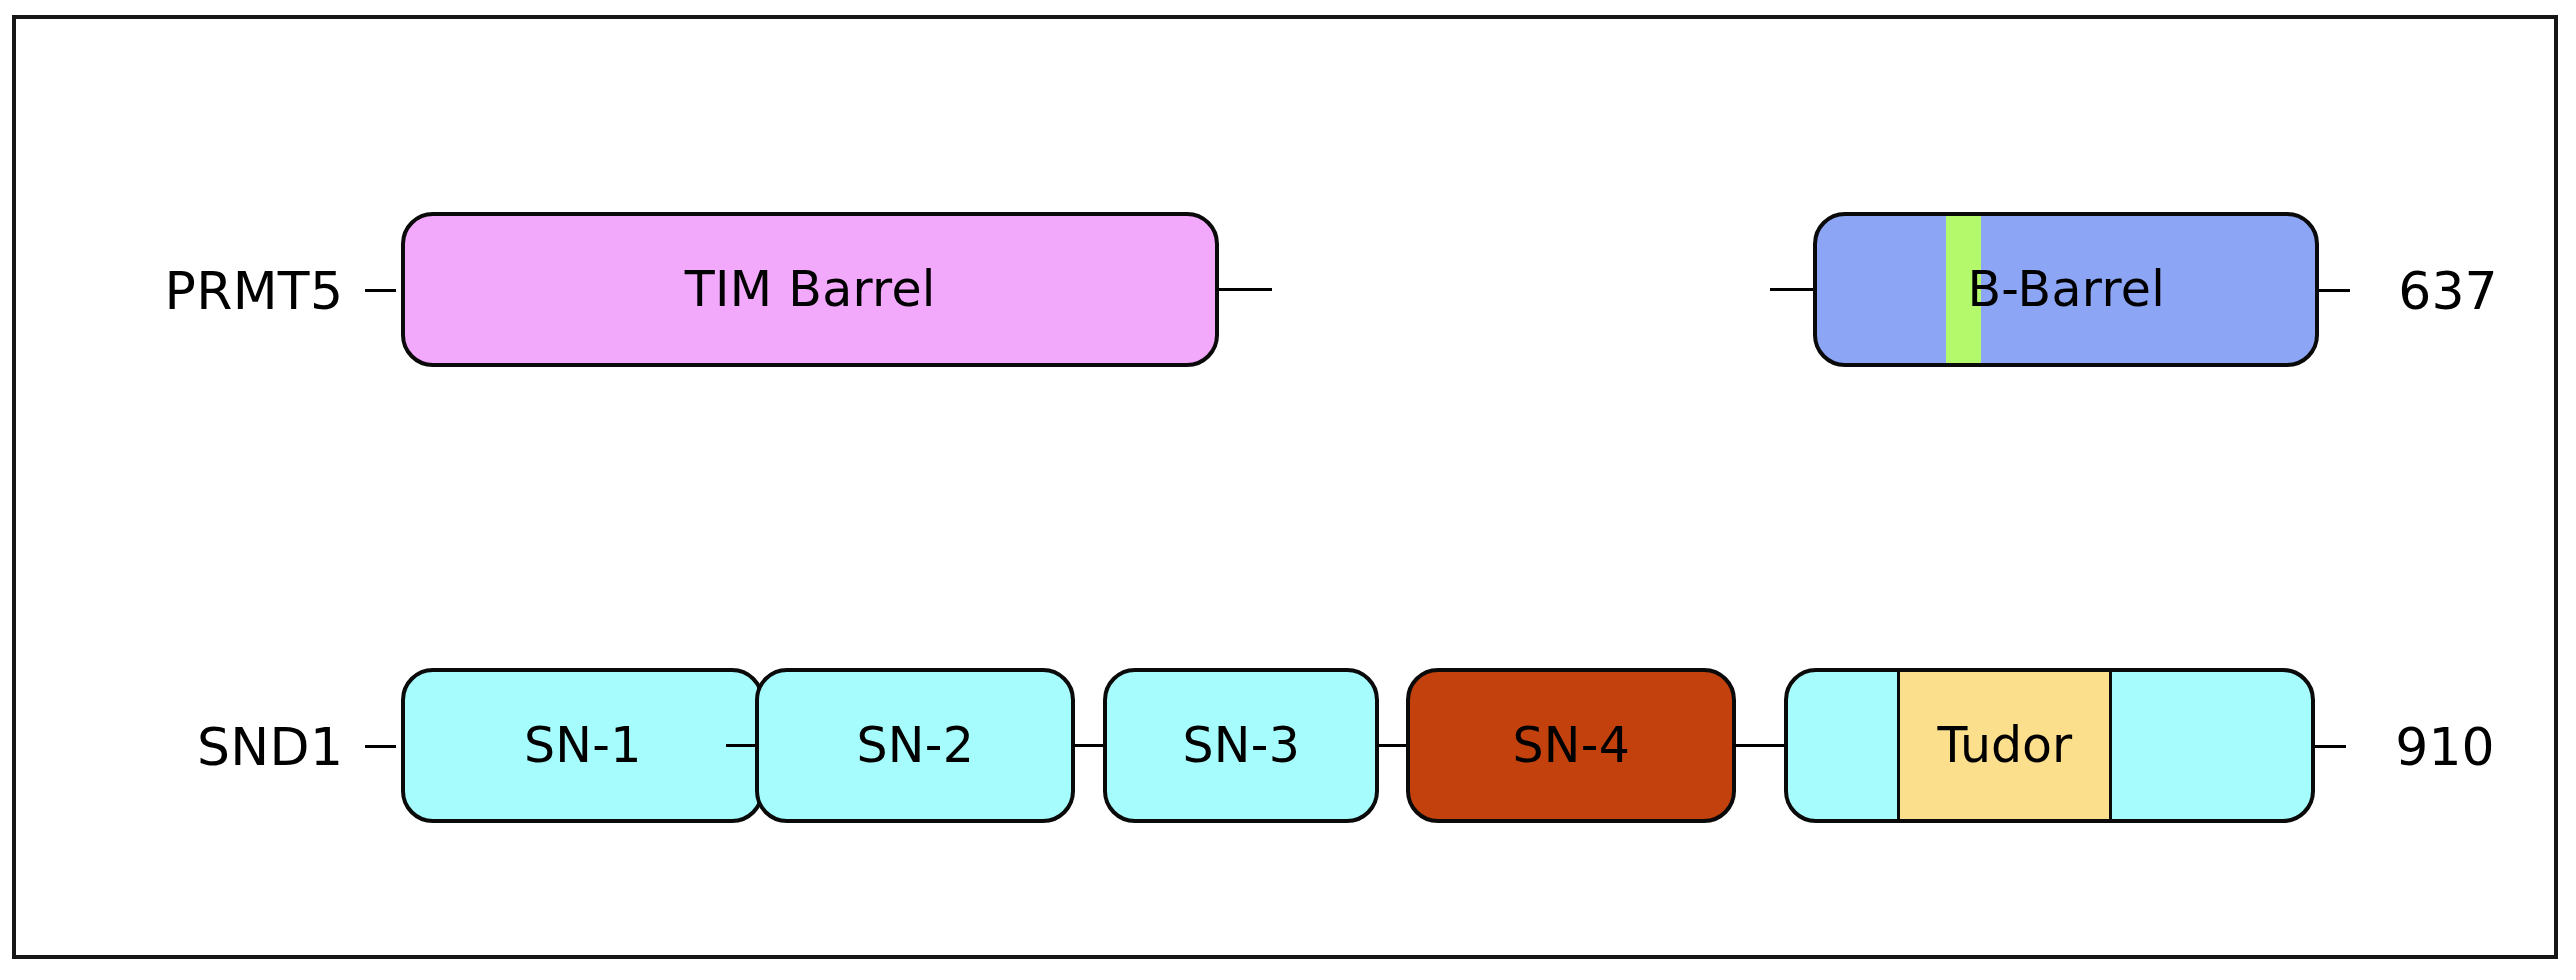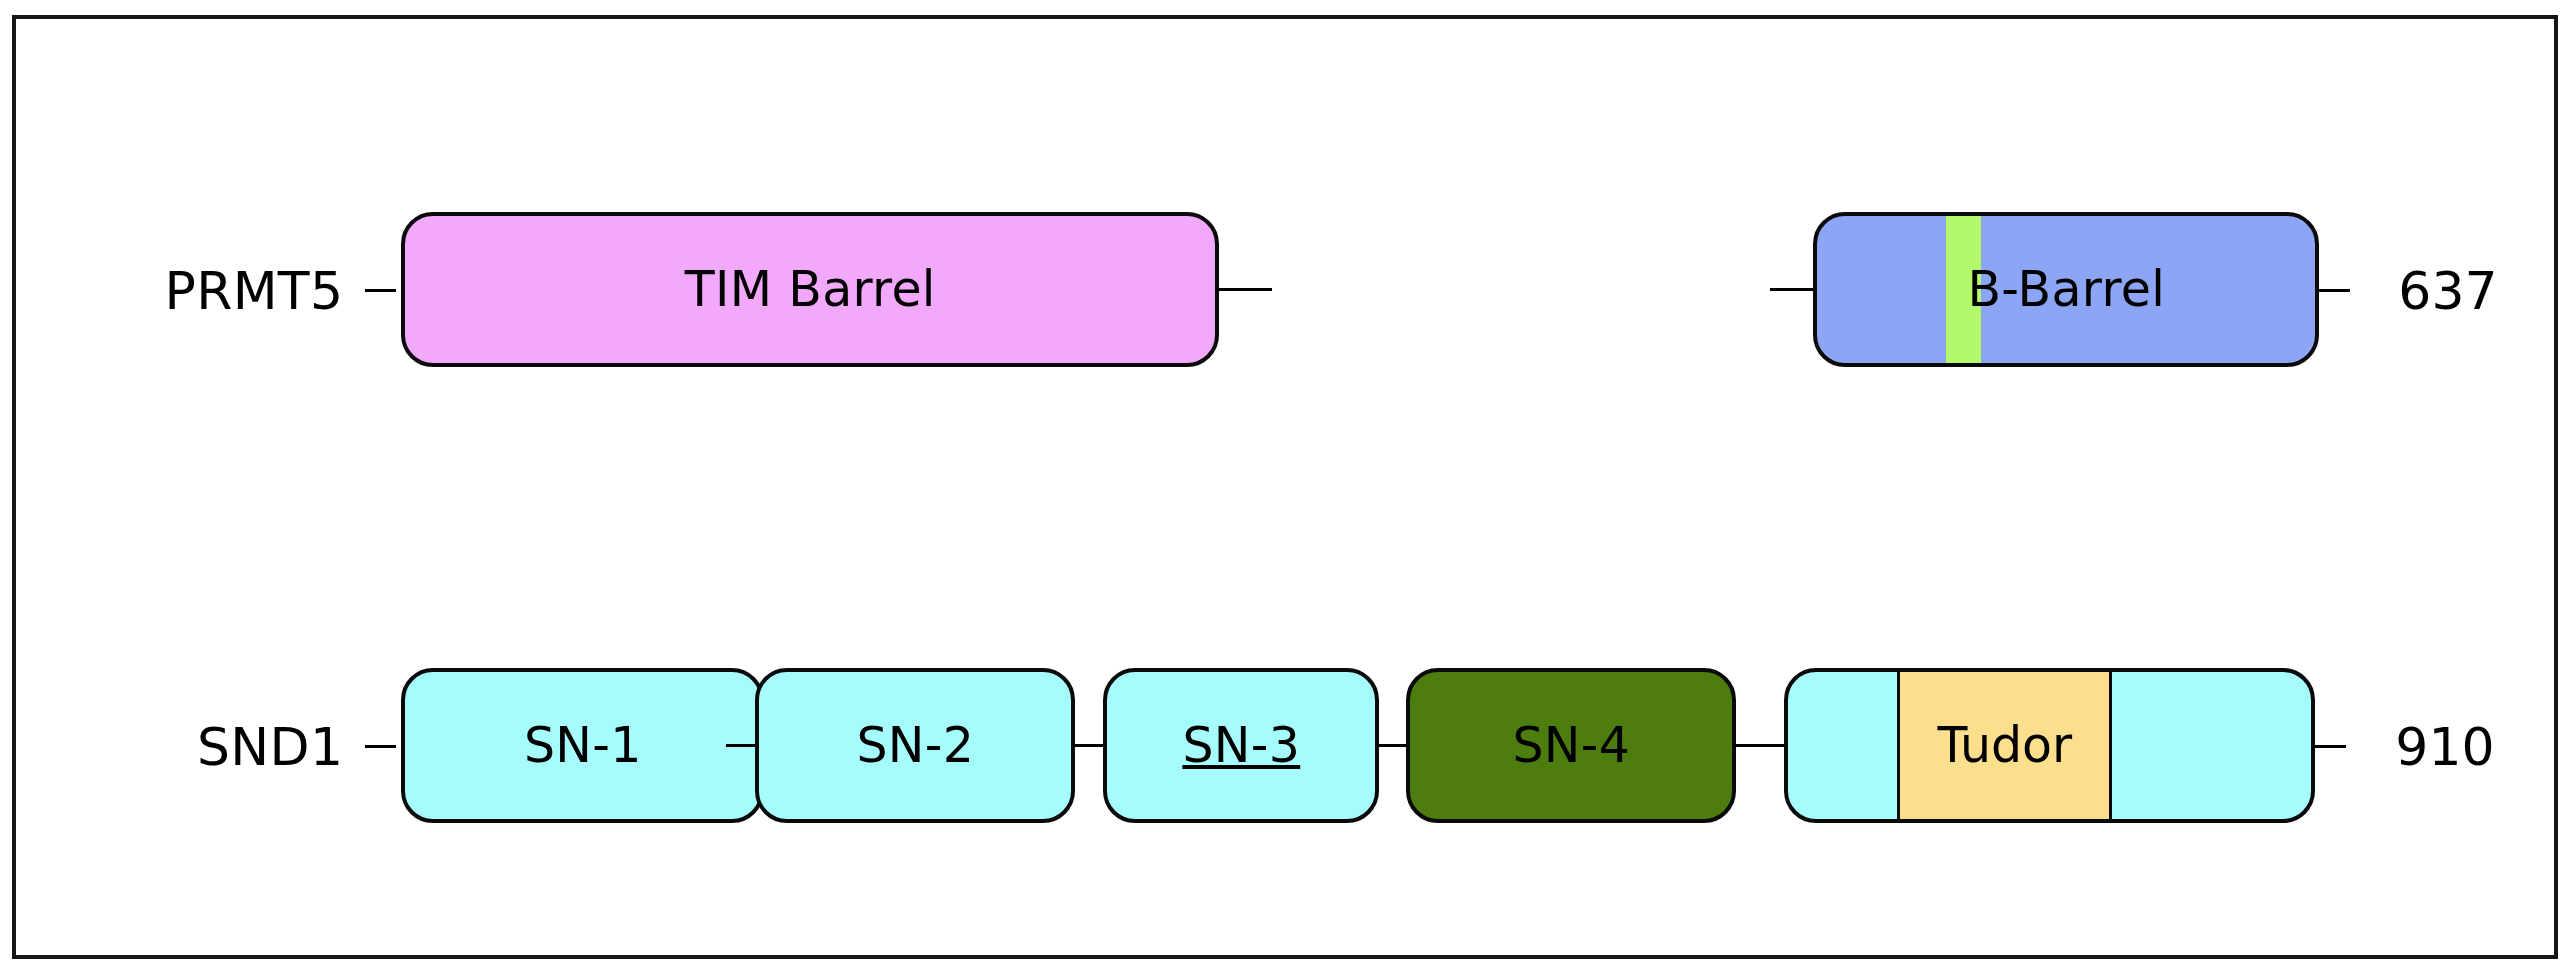--- a/index.html
+++ b/index.html
@@ -197,27 +197,27 @@
       </div>
 
       <div class="linker" style="left:710px; width:33px;"></div>
 
       <div class="domain" style="left:739px; width:320px; background:#A6FCFC;">
         <span class="domain-label">SN-2</span>
       </div>
 
       <div class="linker" style="left:1057px; width:33px;"></div>
 
-      <div class="domain" style="left:1087px; width:276px; background:#A6FCFC;text-decoration:underline;">
+      <div class="domain" style="left:1087px; width:276px; background:#A6FCFC;">
         <span class="domain-label">SN-3</span>
       </div>
 
       <div class="linker" style="left:1361px; width:33px;"></div>
 
-      <div class="domain" style="left:1390px; width:330px; background:#4d7c0f;">
+      <div class="domain" style="left:1390px; width:330px; background:#c2410c;">
         <span class="domain-label">SN-4</span>
       </div>
 
       <div class="linker" style="left:1718px; width:53px;"></div>
 
       <div class="domain" style="left:1768px; width:531px; background:#A6FCFC;">
         <div class="inner-block" style="left:109px; width:215px; background:#FCDF8C;">
           <span class="inner-block-label">Tudor</span>
         </div>
       </div>

